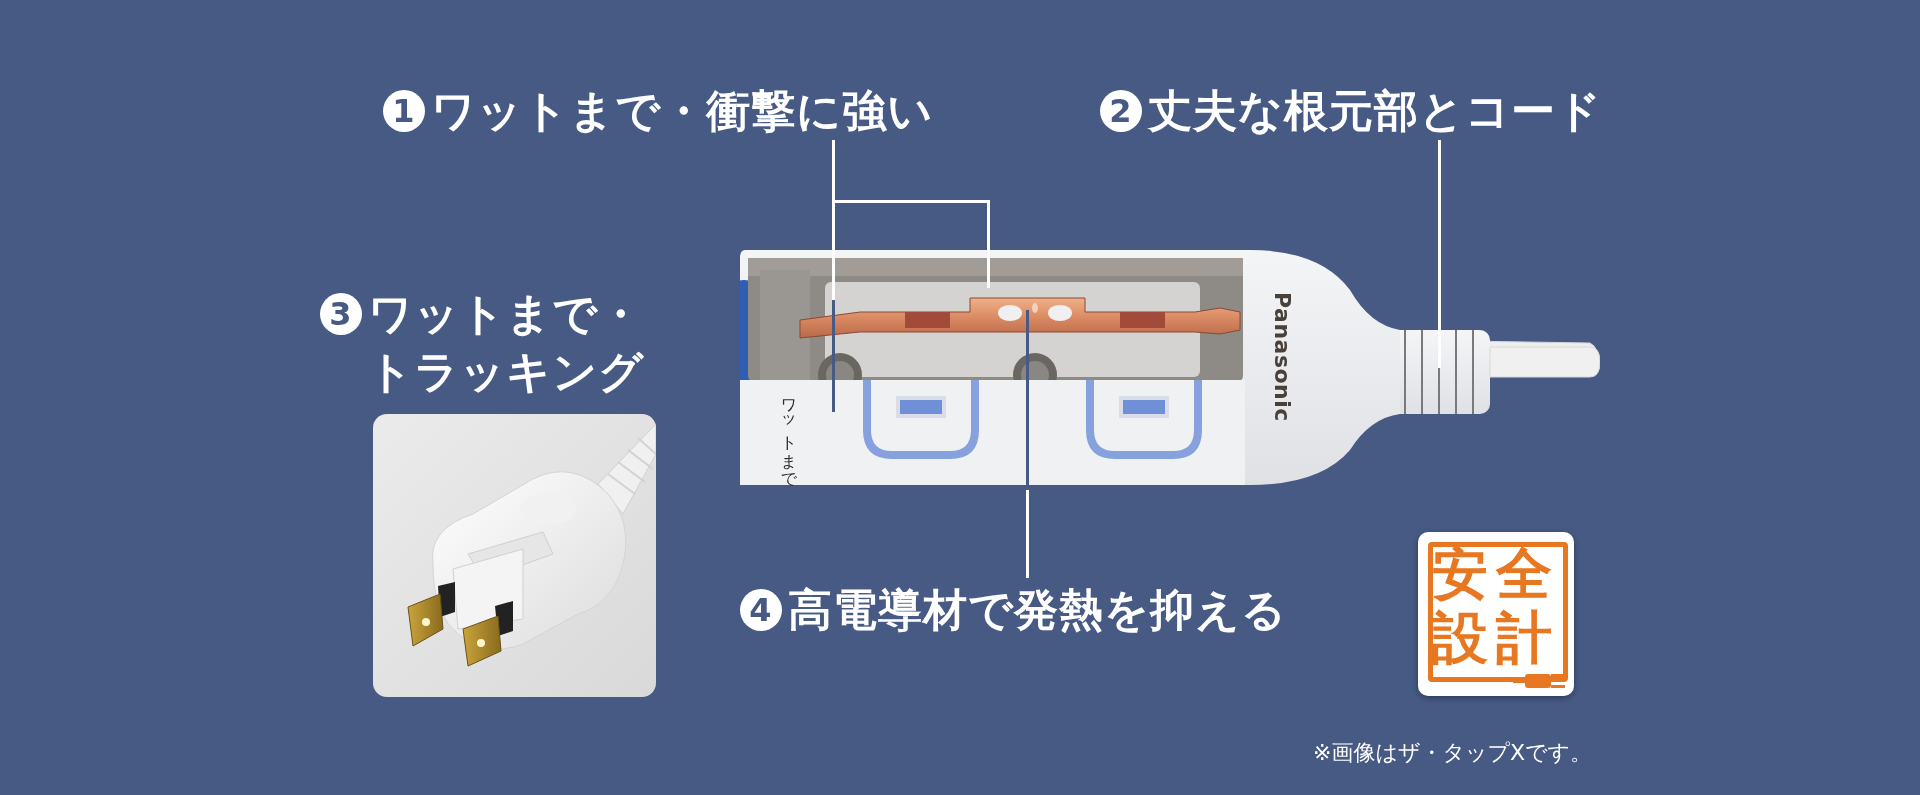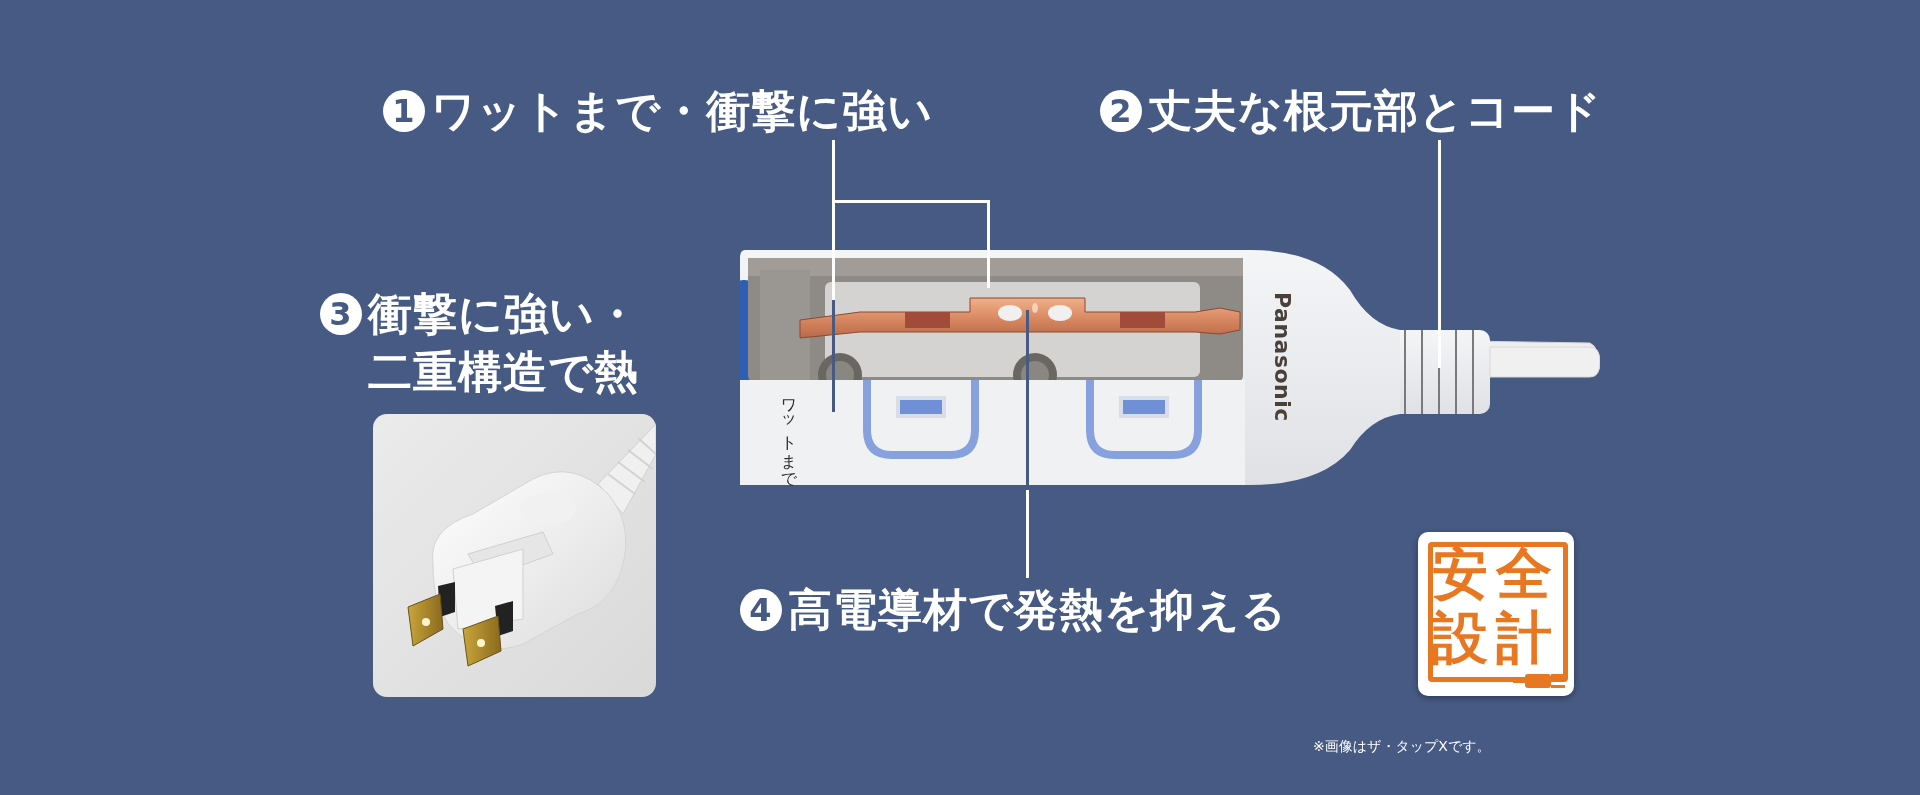--- a/index.html
+++ b/index.html
@@ -6,21 +6,21 @@
   body { width:1920px; height:795px; background:#465a83; position:relative; overflow:hidden;
          font-family:"DejaVu Sans","Liberation Sans",sans-serif; color:#fff; }
   .heading { position:absolute; font-weight:bold; font-size:44px; letter-spacing:1px; line-height:52px; white-space:nowrap; display:flex; align-items:center; }
   .num { display:inline-flex; width:42px; height:42px; border-radius:50%; background:#fff; color:#465a83;
          font-size:32px; font-weight:bold; align-items:center; justify-content:center; margin-right:6px; flex:none; }
   .h3 { flex-direction:column; align-items:flex-start; }
   .h3 .row { display:flex; align-items:center; }
   .h3 .row2 { padding-left:48px; }
   .line { position:absolute; background:#fff; }
   .line.blue { background:#465a83; }
-  .note { position:absolute; font-size:14px; left:1313px; top:738px; white-space:nowrap; }
+  .note { position:absolute; font-size:22px; left:1313px; top:738px; white-space:nowrap; }
   .plug-card { position:absolute; left:373px; top:414px; width:283px; height:283px; border-radius:14px;
                background:linear-gradient(135deg,#ebebeb,#d9d9d9); overflow:hidden; }
   .badge { position:absolute; left:1418px; top:532px; width:156px; height:164px; background:#fff; border-radius:10px;
            box-shadow:0 2px 6px rgba(0,0,0,0.35); }
   .badge-inner { position:absolute; left:10px; top:10px; width:130px; height:130px; border:5px solid #e87722; border-radius:4px; }
   .badge-char { position:absolute; color:#e87722; font-size:56px; font-weight:bold; line-height:60px; }
 </style>
 </head>
 <body>
 
@@ -30,24 +30,24 @@
 </div>
 
 <div class="heading" style="left:1100px; top:85px;">
   <span class="num">2</span>
   <span>丈夫な根元部とコード</span>
 </div>
 
 <div class="heading h3" style="left:320px; top:288px;">
   <div class="row">
     <span class="num">3</span>
-    <span>衝撃に強い・</span>
+    <span>ワットまで・</span>
   </div>
   <div class="row row2" style="margin-top:6px;">
-    <span>二重構造で熱</span>
+    <span>トラッキング</span>
   </div>
 </div>
 
 <div class="heading" style="left:740px; top:584px;">
   <span class="num">4</span>
   <span>高電導材で発熱を抑える</span>
 </div>
 
 <div class="plug-card">
   <svg width="283" height="283" viewBox="0 0 283 283">

